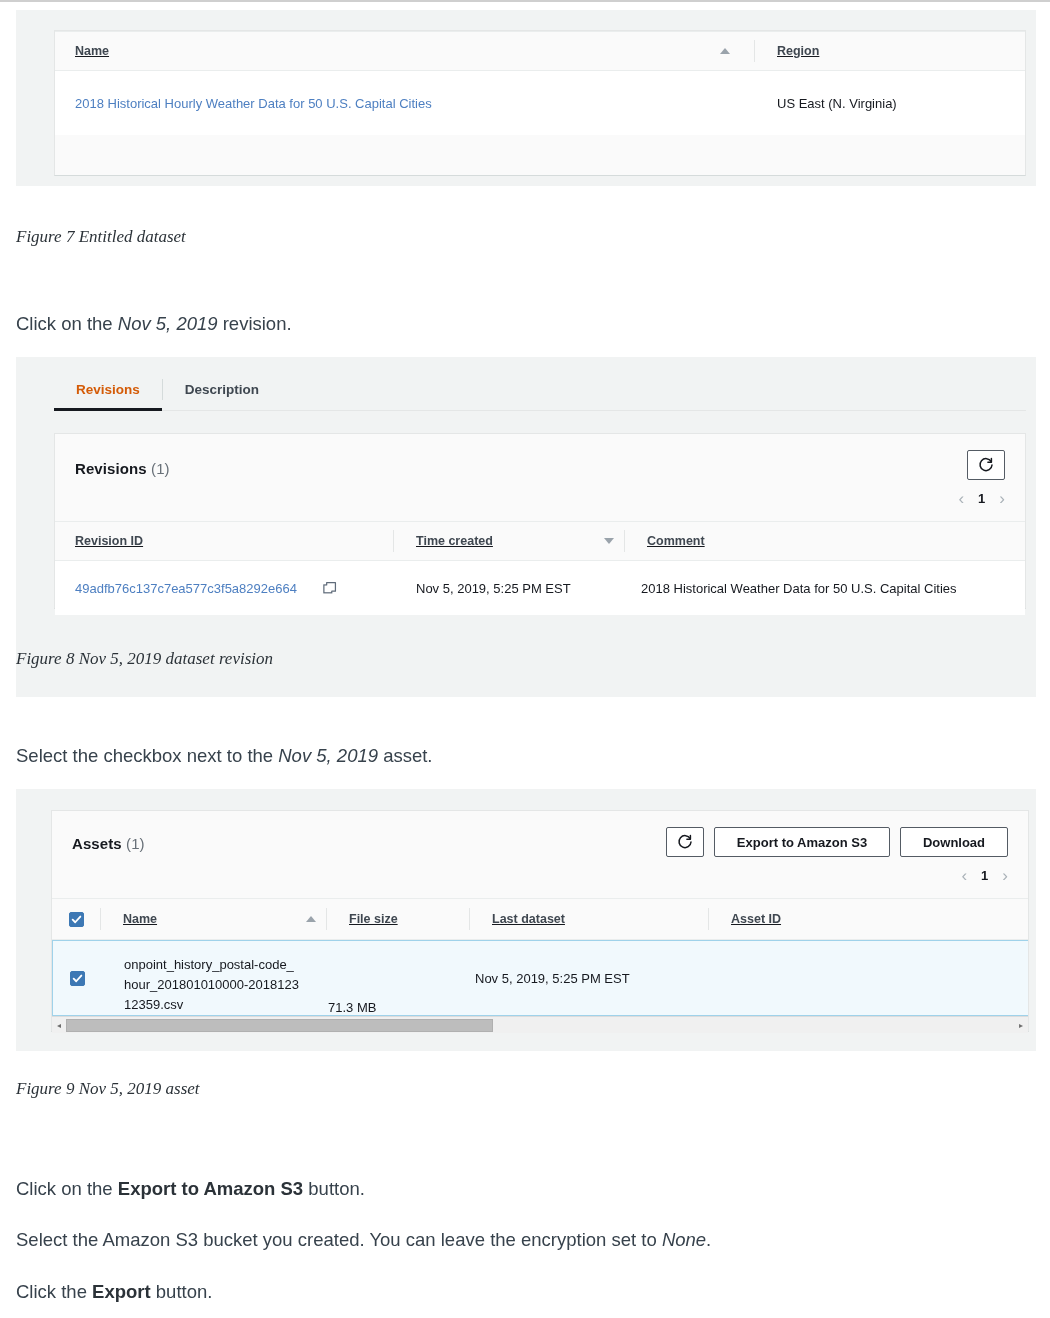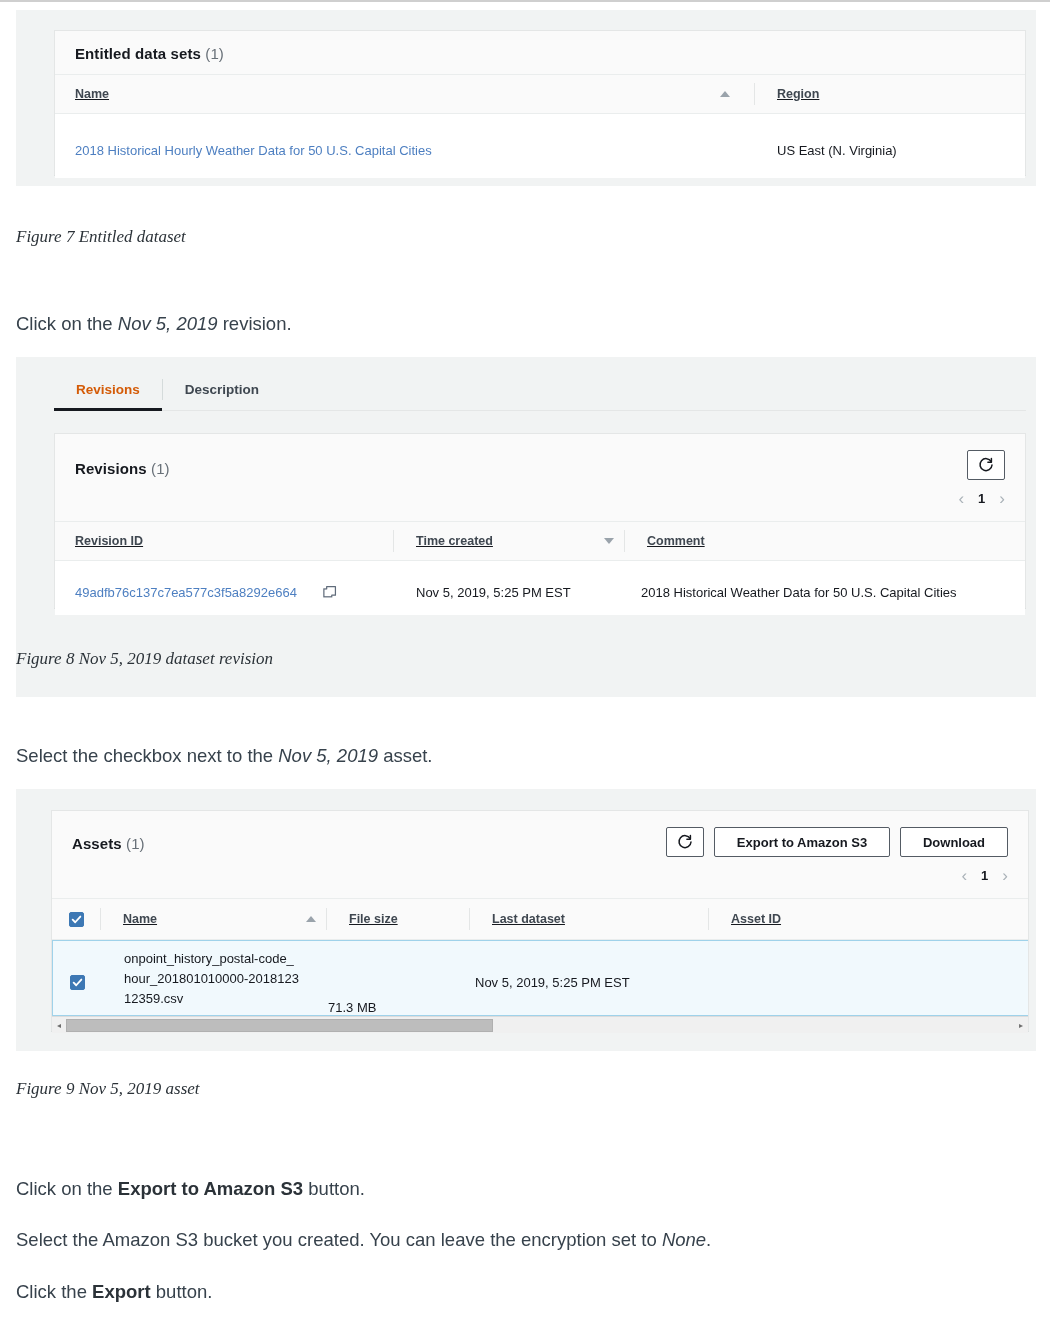--- a/index.html
+++ b/index.html
@@ -89,21 +89,21 @@
   }
   .sort-asc { border-bottom: 6px solid #9aa3ab; }
   .sort-desc { border-top: 6px solid #9aa3ab; }
   .trow {
     display: flex;
     align-items: center;
     background: #ffffff;
     font-size: 13px;
     color: #16191f;
   }
-  .td { padding: 0 6px; margin-top: 8px; }
+  .td { padding: 0 6px; }
   .link {
     color: #4d7fc1;
     text-decoration: none;
     font-size: 13px;
   }
 
   
   .btn {
     border: 1px solid #545b64;
     background: #ffffff;
@@ -258,26 +258,20 @@
 </head>
 <body>
 
 <div class="page">
 
   <div class="top-rule"></div>
 
   <div class="fig-shell" style="left:16px; top:10px; width:1020px; height:176px;">
     <div class="card" style="position:absolute; left:38px; top:20px; width:972px; height:146px;">
 
-      <div class="card-head" style="padding:14px 20px 12px 20px;">
-        <div class="card-title">
-          <span>Entitled data sets</span>
-          <span class="count">(1)</span>
-        </div>
-      </div>
 
       <div class="thead">
         <div class="th" style="width:600px; padding-left:20px;">
           <span>Name</span>
         </div>
         <div class="sort-arrow sort-asc" style="margin-left:auto;"></div>
         <div class="th-divider" style="margin-left:14px;"></div>
         <div class="th" style="width:270px; padding-left:22px;">
           <span>Region</span>
         </div>
@@ -429,21 +423,21 @@
       </div>
 
       <div class="trow" style="height:76px; background:#f1f9fd; border-top:1px solid #9fd2ea; border-bottom:1px solid #9fd2ea; border-left:1px solid #9fd2ea; align-items:stretch;">
         <div class="td" style="width:48px; display:flex; align-items:center; justify-content:center; padding:0;">
           <span class="cbx">
             <svg width="11" height="11" viewBox="0 0 12 12">
               <path d="M1.8 6.2 L4.6 9 L10.2 2.8" fill="none" stroke="#ffffff" stroke-width="2" stroke-linecap="round" stroke-linejoin="round"></path>
             </svg>
           </span>
         </div>
-        <div class="td" style="width:205px; padding-left:23px; display:flex; align-items:flex-start; line-height:20px; word-break:break-all;">
+        <div class="td" style="width:205px; padding-left:23px; display:flex; align-items:flex-end; line-height:20px; word-break:break-all;">
           <span>onpoint_history_postal-code_hour_201801010000-201812312359.csv</span>
         </div>
         <div class="td" style="width:147px; padding-left:22px; display:flex; align-items:flex-end;">
           <span>71.3 MB</span>
         </div>
         <div class="td" style="width:238px; padding-left:22px; display:flex; align-items:center;">
           <span>Nov 5, 2019, 5:25 PM EST</span>
         </div>
       </div>
 

